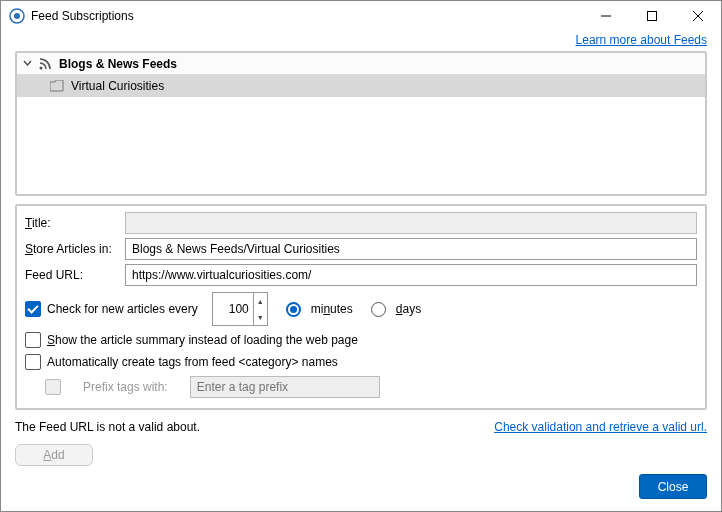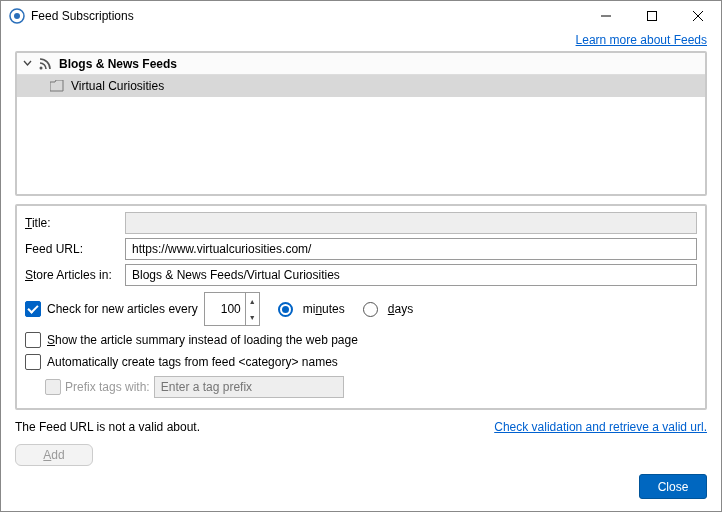--- a/index.html
+++ b/index.html
@@ -23,29 +23,29 @@
 .form-panel { border: 2px solid #c9c9c9; border-radius: 2px; margin-top: 8px; padding: 6px 8px 10px 8px; }
 .form-row { display: flex; align-items: center; margin-bottom: 4px; }
 .form-label { width: 100px; text-align: left; }
 .text-input { flex: 1; height: 22px; border: 1px solid #9a9a9a; padding: 2px 6px; font: inherit; background: #fff; }
 .text-input.ro { background: #eee; color:#666; border-color:#bbb;}
 .check-row { display: flex; align-items: center; margin-top: 6px; gap: 6px; }
 .cbox { width: 16px; height: 16px; border: 1px solid #555; border-radius: 2px; display:inline-flex; align-items:center; justify-content:center; background:#fff; flex-shrink:0;}
 .cbox.checked { background: #0063c6; border-color:#0063c6; }
 .cbox.checked::after { content:""; width:4px; height:8px; border: solid #fff; border-width: 0 2px 2px 0; transform: rotate(45deg); margin-bottom:2px;}
 .cbox.disabled { background:#eee; border-color:#bbb;}
-.spinner { width:56px; height:34px; border:1px solid #9a9a9a; display:flex; align-items:center; margin-left: 0; }
+.spinner { width:56px; height:34px; border:1px solid #9a9a9a; display:flex; align-items:center; margin-left: 8px; }
 .spinner-val { flex:1; text-align:right; padding-right:4px; }
 .spinner-arrows { width:14px; height:100%; display:flex; flex-direction:column; border-left:1px solid #9a9a9a;}
 .spinner-arrows div { flex:1; display:flex; align-items:center; justify-content:center; font-size:7px; color:#444;}
 .radio { width:15px; height:15px; border:1px solid #555; border-radius:50%; display:inline-flex; align-items:center; justify-content:center; margin-left:12px; background:#fff;}
 .radio.selected { border-color:#0063c6; border-width:2px;}
 .radio.selected::after { content:""; width:7px; height:7px; background:#0063c6; border-radius:50%;}
 .radio-label { margin-left:4px; }
-.indent-row { display:flex; align-items:center; margin-top:6px; margin-left:20px; gap:4px;}
+.indent-row { display:flex; align-items:center; margin-top:6px; margin-left:20px; gap:22px;}
 .disabled-label { color:#9a9a9a; }
 .tag-input { width:190px; height:22px; border:1px solid #bbb; background:#eee; color:#9a9a9a; padding:2px 6px; font:inherit;}
 .status-row { display:flex; align-items:center; margin-top:10px; }
 .status-text { flex:1; }
 .status-link { color:#0061d0; text-decoration:underline; }
 .add-btn { margin-top:10px; width:78px; height:22px; border:1px solid #ccc; background:#f3f3f3; color:#9a9a9a; font:inherit; border-radius:6px;}
 .footer { margin-top:auto; display:flex; justify-content:flex-end; padding: 8px 14px 12px 0; }
 .close-btn { width:68px; height:25px; background:#0067c0; color:#fff; border:1px solid #005499; font:inherit; border-radius:3px;}
 .underline { text-decoration: underline; }
 </style>
@@ -109,26 +109,26 @@
         <span class="tree-label">Virtual Curiosities</span>
       </div>
     </div>
 
     <div class="form-panel">
       <div class="form-row">
         <span class="form-label"><span class="underline">T</span><span>itle:</span></span>
         <input class="text-input ro" readonly="" value="" style="">
       </div>
       <div class="form-row">
+        <span class="form-label"><span class="underline">S</span><span>tore Articles in:</span></span>
+        <input class="text-input" value="Blogs &amp; News Feeds/Virtual Curiosities" style="">
+      </div>
+      <div class="form-row">
         <span class="form-label">Feed URL:</span>
         <input class="text-input" value="https://www.virtualcuriosities.com/" style="">
-      </div>
-      <div class="form-row">
-        <span class="form-label"><span class="underline">S</span><span>tore Articles in:</span></span>
-        <input class="text-input" value="Blogs &amp; News Feeds/Virtual Curiosities" style="">
       </div>
 
       <div class="check-row">
         <span class="cbox checked"></span>
         <span>Check for new articles every</span>
         <span class="spinner">
           <span class="spinner-val">100</span>
           <span class="spinner-arrows">
               <div>▲</div>
               <div>▼</div>

